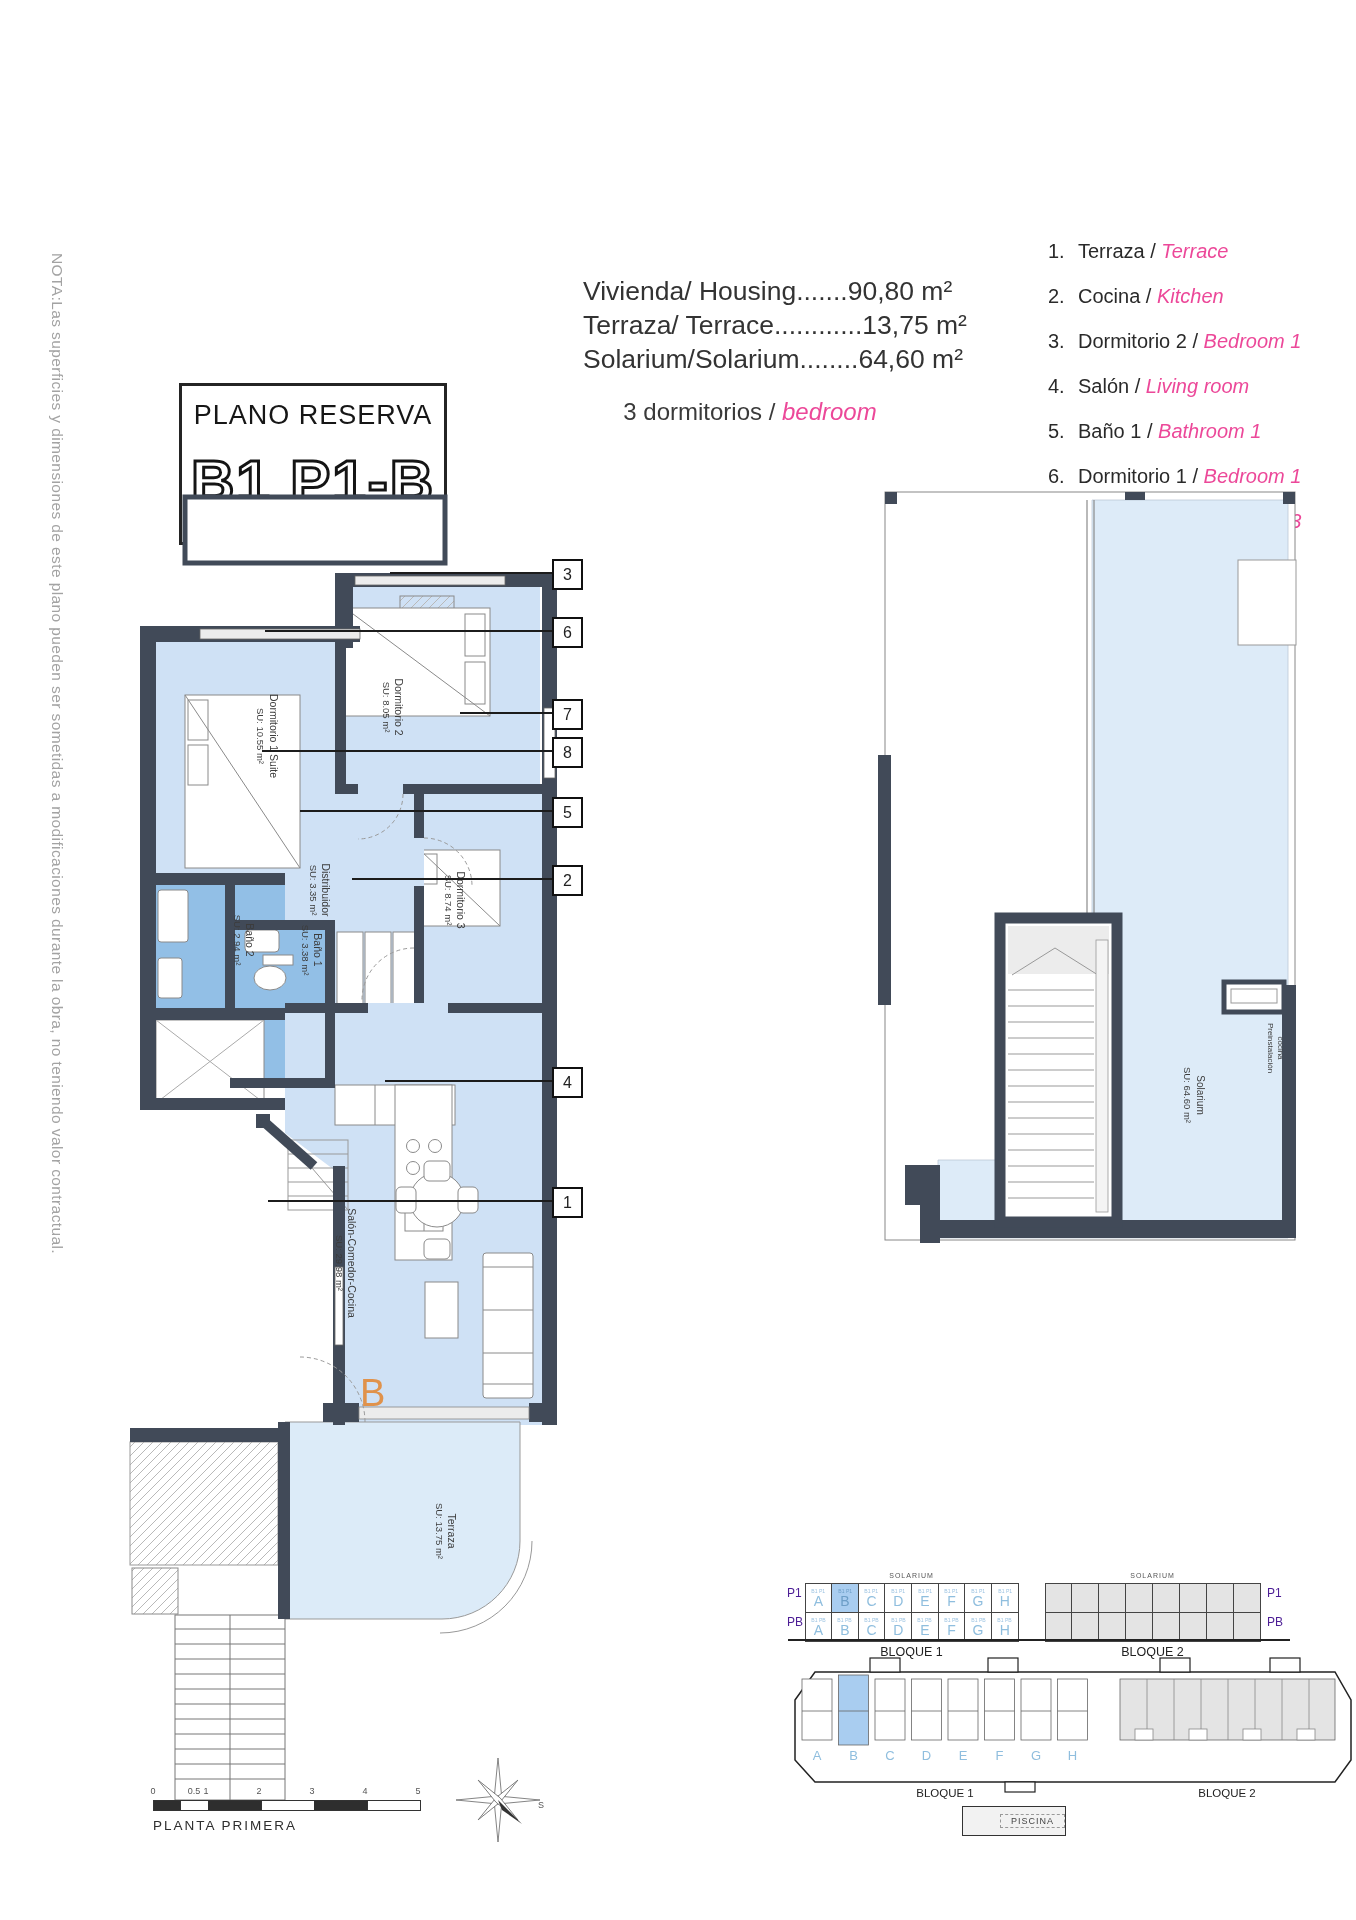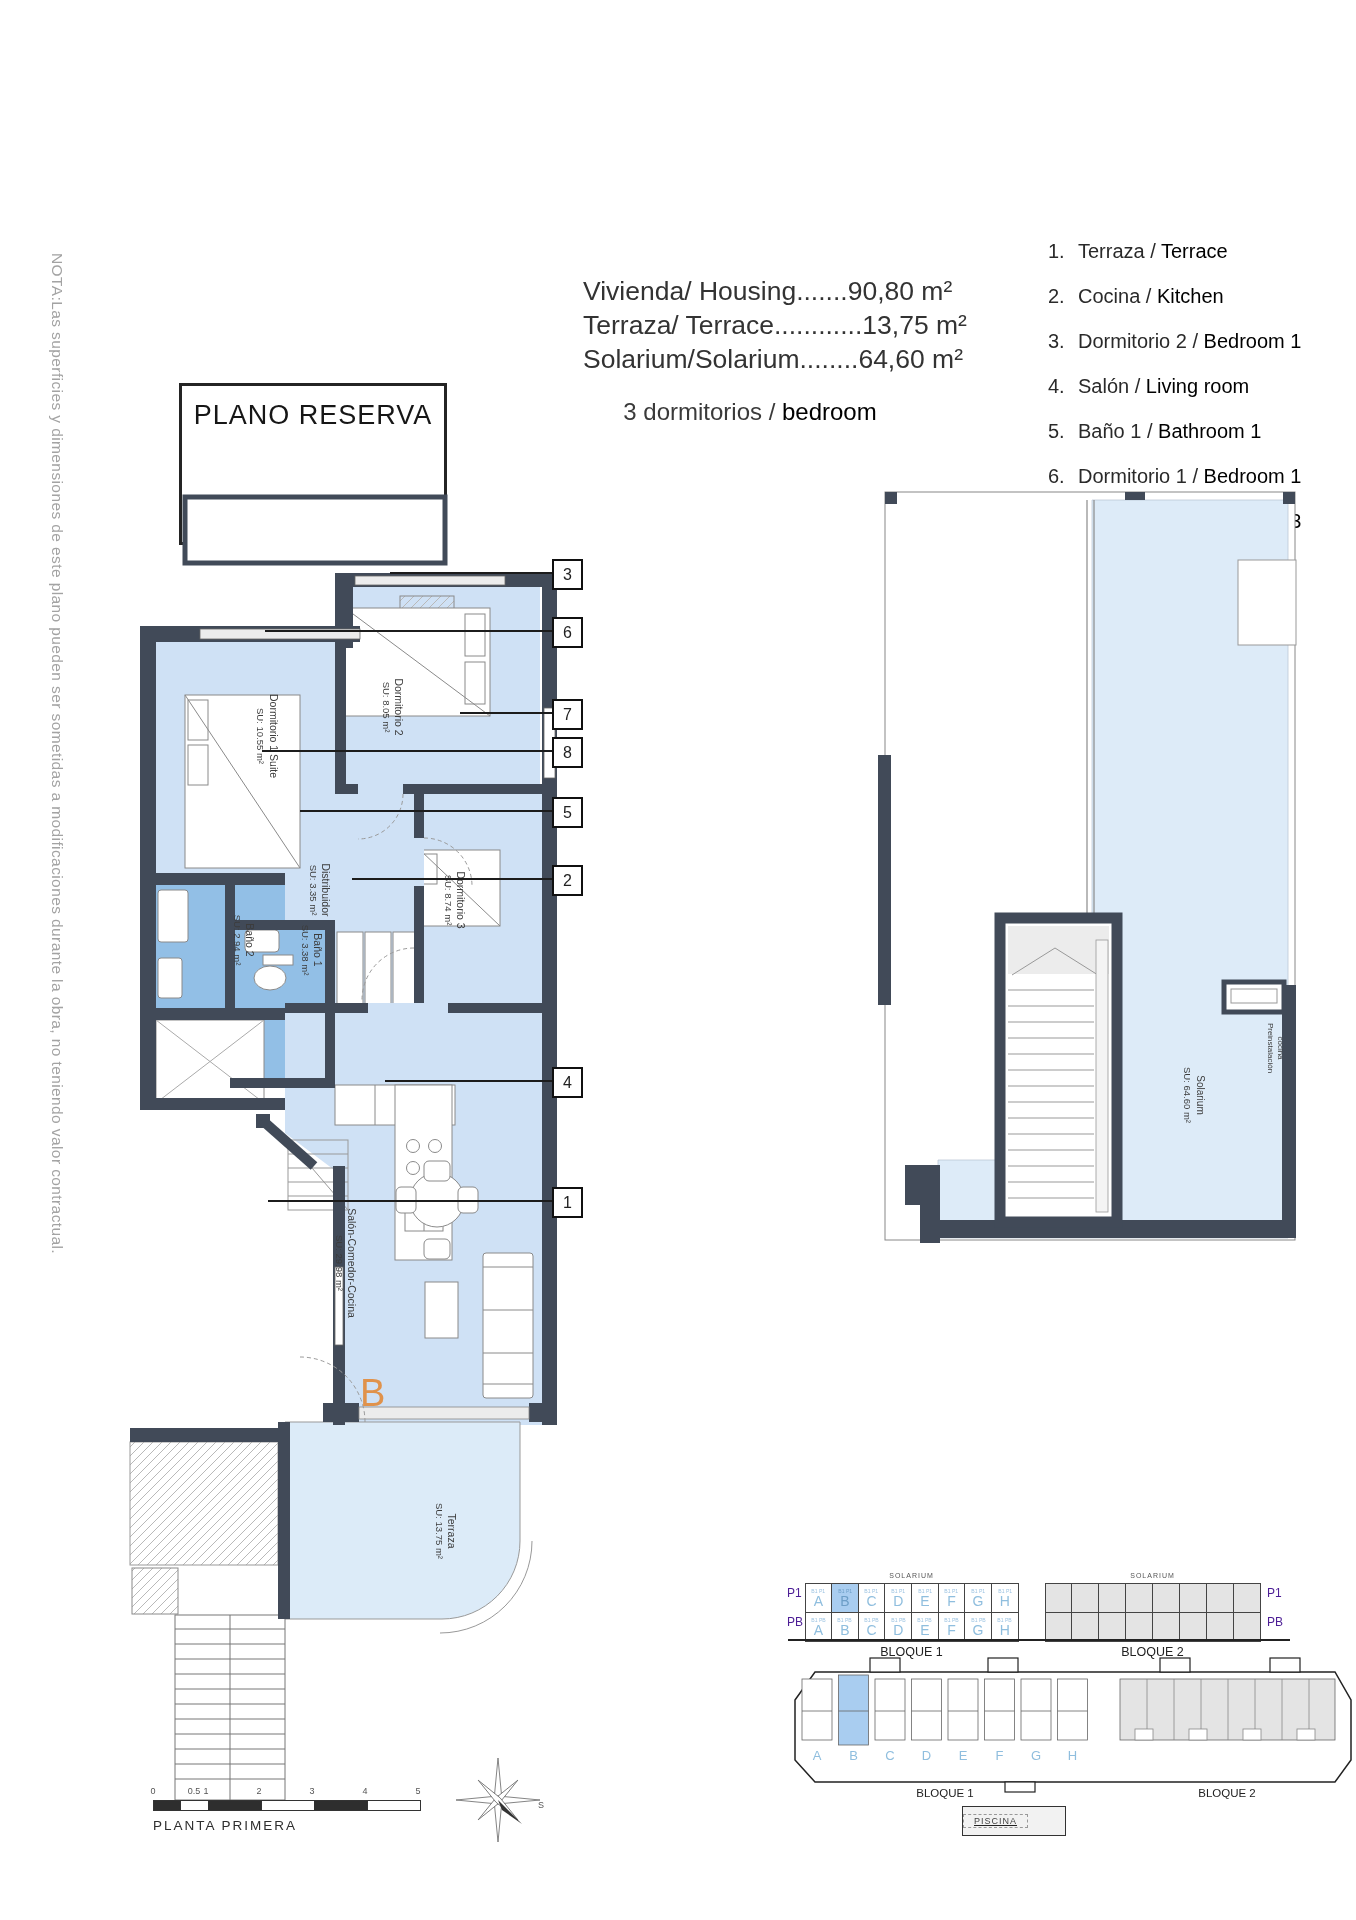--- a/index.html
+++ b/index.html
@@ -11,21 +11,21 @@
          font-size:15.5px;color:#a3a3a3;letter-spacing:.4px;white-space:nowrap;}
   
   .tbox{position:absolute;left:179px;top:383px;width:262px;height:156px;border:3px solid #242424;
         text-align:center;background:#fff;}
   .tbox .t1{margin-top:14px;font-size:27px;font-weight:500;letter-spacing:1px;color:#161616;}
   .tbox .t2{margin-top:16px;font-size:60px;font-weight:700;letter-spacing:2px;color:#fff;
             -webkit-text-stroke:3px #141414;}
   
   .areas{position:absolute;left:583px;top:274px;font-size:26.5px;line-height:34px;color:#333;}
   .bedrooms{position:absolute;left:590px;top:398px;width:320px;text-align:center;font-size:24px;color:#3a3a3a;}
-  .blue{color:#000000;}
+  .blue{color:#ec4899;font-style:italic;}
   
   .legend{position:absolute;left:1048px;top:230px;font-size:20px;}
   .lg-row{position:absolute;left:0;white-space:nowrap;}
   .lg-row .n{display:inline-block;width:30px;color:#2a2a2a;}
   .lg-row .es{color:#2a2a2a;margin-top:24px;}
   
   .callout{position:absolute;width:27px;height:27px;border:2px solid #101010;background:#fff;
            font-size:16px;font-weight:500;display:flex;align-items:center;justify-content:center;z-index:5;}
   .lead{position:absolute;height:1.5px;background:#1c1c1c;z-index:4;}
   
@@ -38,38 +38,39 @@
           justify-content:center;background:#fff;line-height:1;}
   .s1cell i{font-style:normal;font-size:6px;color:#9cc3e2;transform:scale(.85);}
   .s1cell b{font-weight:400;font-size:14px;color:#8fbede;}
   .s1cell.hl{background:#a9cdf0;}
   .s1cell.hl b,.s1cell.hl i{color:#6d9ec7;}
   .g2cell{border:1px solid #444;margin:-0.5px;background:#e4e4e4;}
   .schem-base{position:absolute;left:788px;top:1639px;width:502px;height:2px;background:#222;}
   .blq-lab{position:absolute;font-size:12.5px;color:#222;text-align:center;}
   
   .piscina{position:absolute;left:962px;top:1806px;width:102px;height:28px;border:1.5px solid #333;
-           background:#f2f2f2;display:flex;align-items:center;justify-content:flex-start;text-decoration:underline;}
+           background:#f2f2f2;display:flex;align-items:center;justify-content:flex-end;}
   .piscina span{font-size:9px;letter-spacing:1px;color:#444;border:1px dashed #999;padding:1px 10px;}
   
   .ticks span{position:absolute;top:0;transform:translateX(-50%);font-size:9px;color:#555;}
   .sbar{position:absolute;left:153px;top:1800px;width:266px;height:9px;border:1px solid #333;display:flex;}
   .sbar div{height:100%;}
   .planta{position:absolute;left:153px;top:1818px;font-size:13.5px;letter-spacing:2px;color:#2e2e2e;font-weight:500;}
   svg text{font-family:"Liberation Sans",sans-serif;}
 </style>
 </head>
 <body>
 
 <div id="canvas">
 
   <div class="vnote">NOTA:Las superficies y dimensiones de este plano pueden ser sometidas a modificaciones durante la obra, no teniendo valor contractual.</div>
 
   <div class="tbox">
     <div class="t1">PLANO RESERVA</div>
+    <div class="t2">B1 P1-B</div>
   </div>
 
   <div class="areas">
     <div>Vivienda/ Housing.......90,80 m²</div>
     <div>Terraza/ Terrace............13,75 m²</div>
     <div>Solarium/Solarium........64,60 m²</div>
   </div>
   <div class="bedrooms">
     <span>3 dormitorios / </span><span class="blue">bedroom</span>
   </div>

